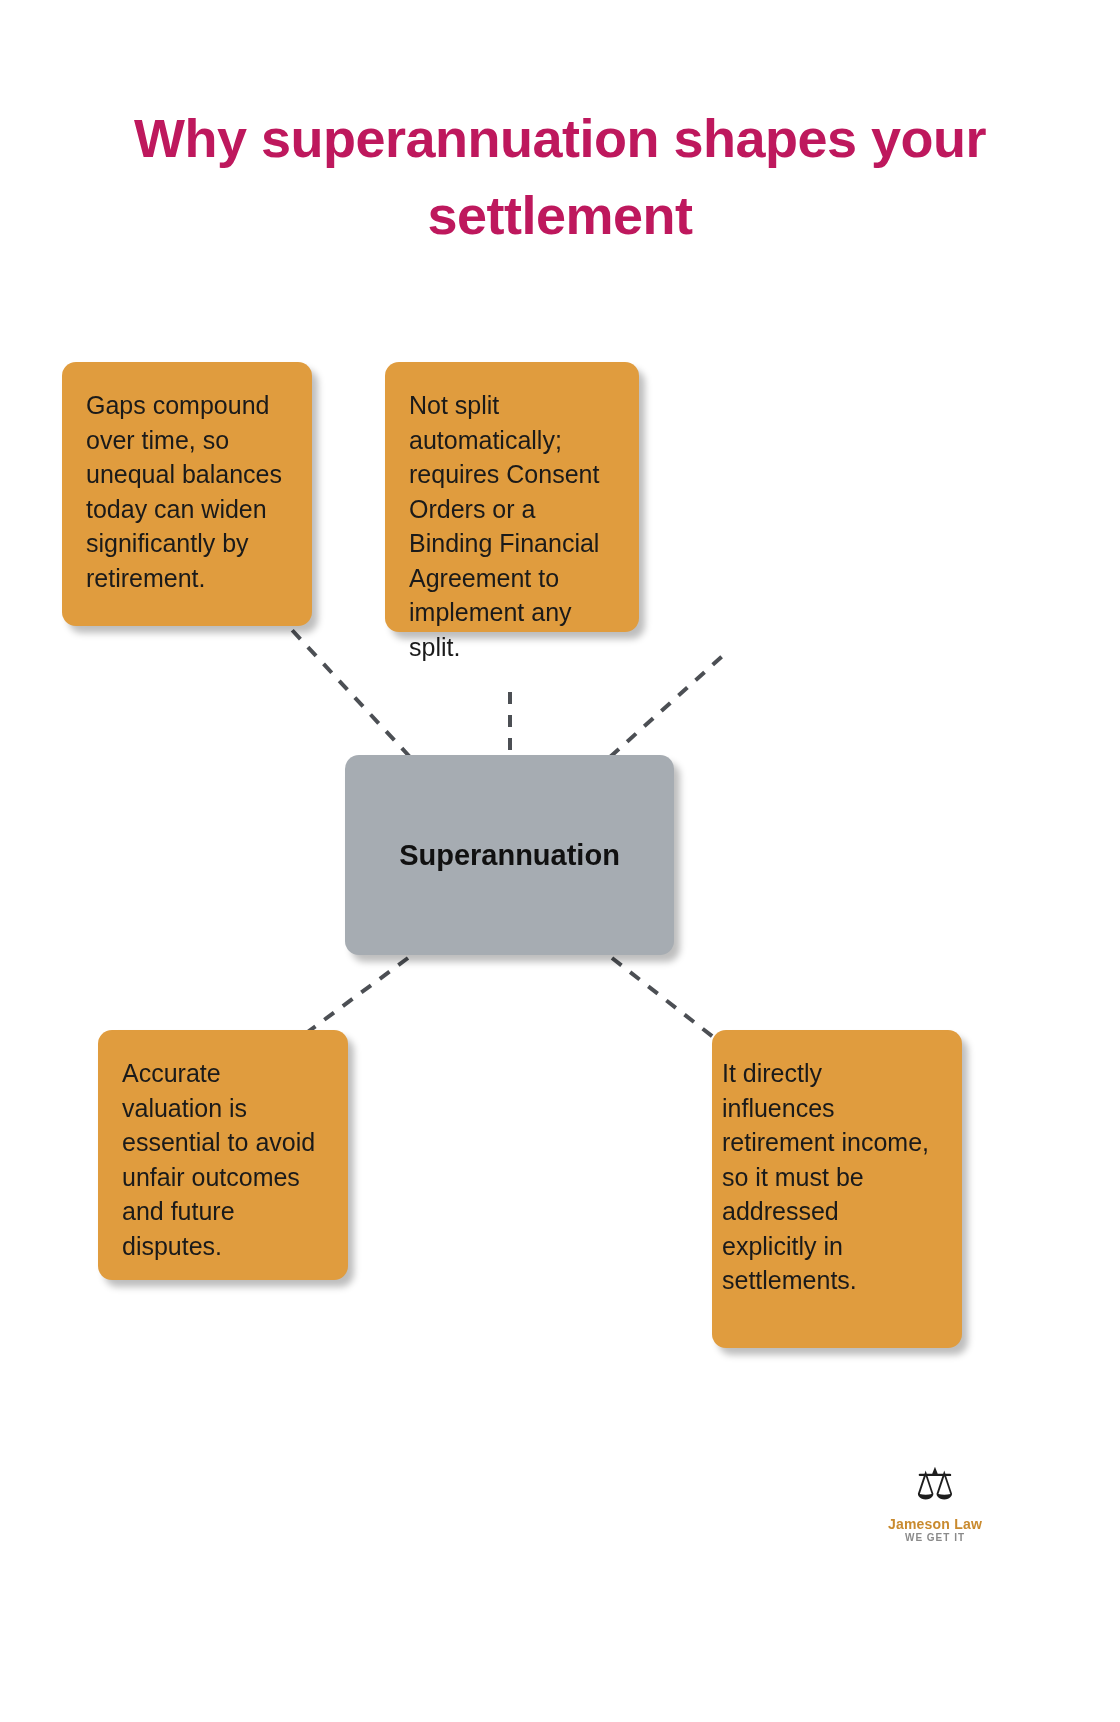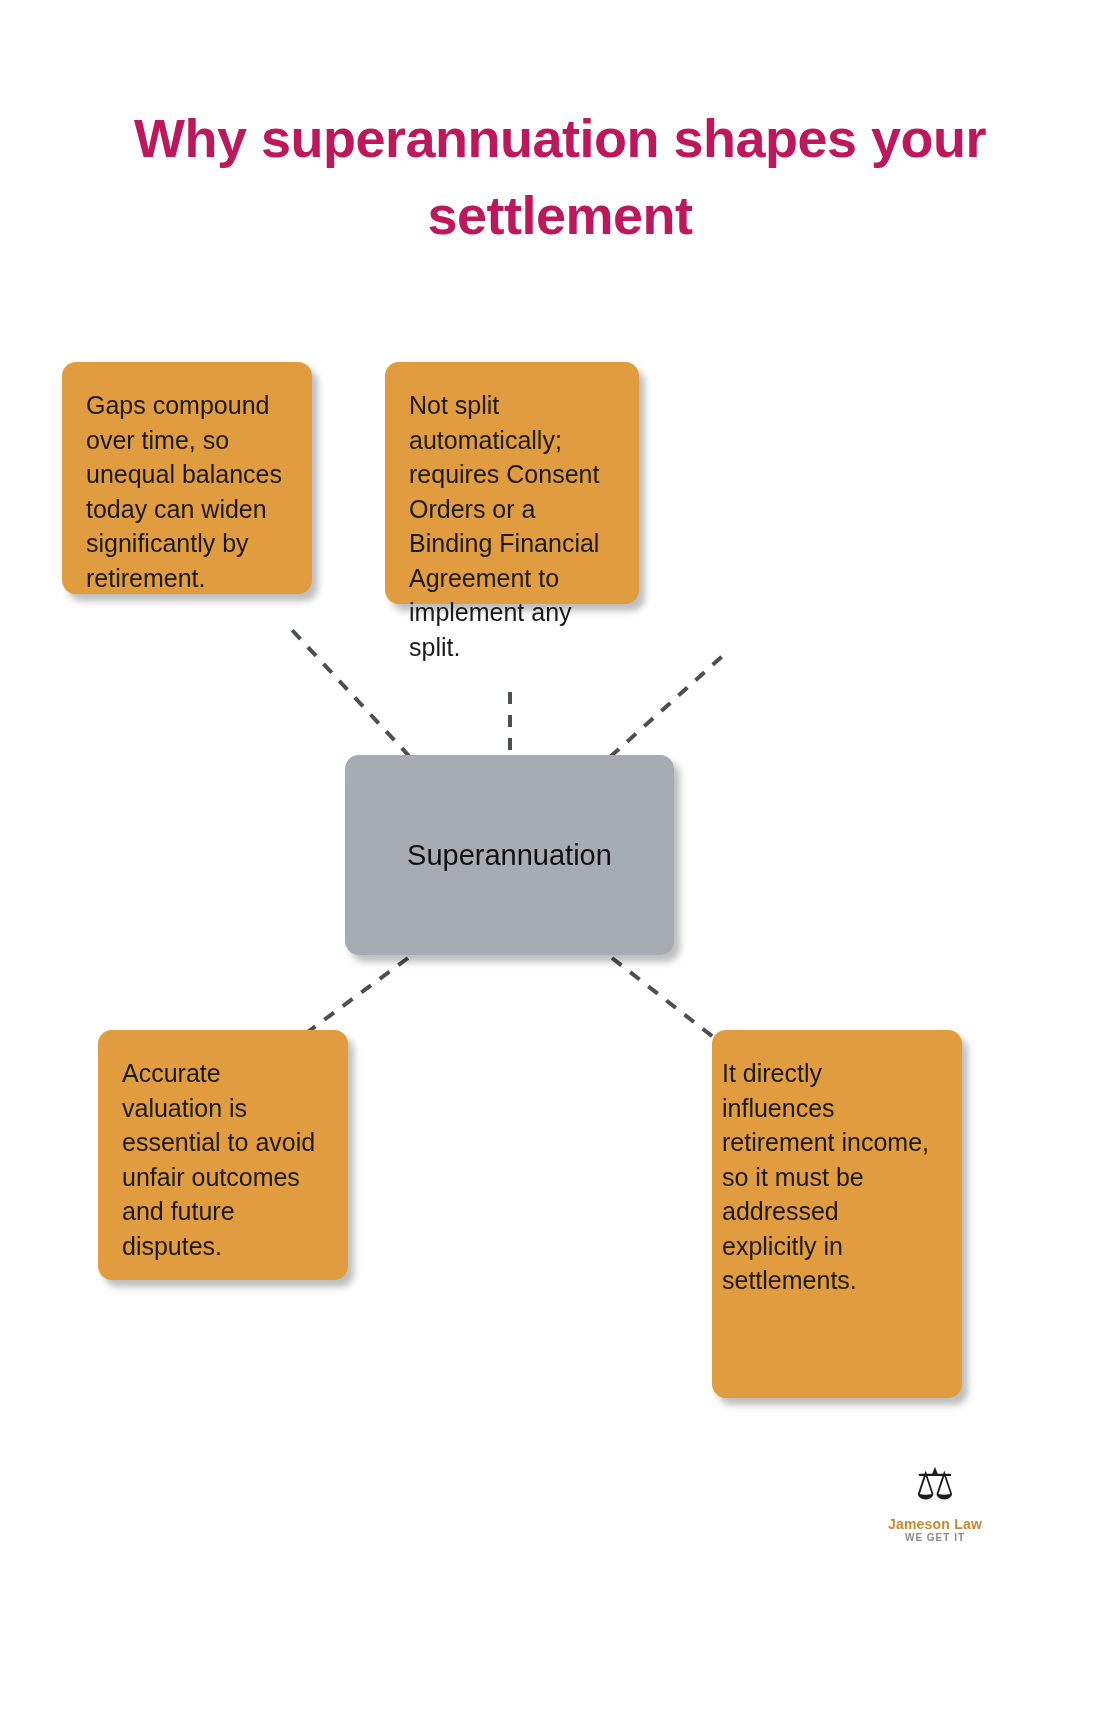--- a/index.html
+++ b/index.html
@@ -52,30 +52,30 @@
     line-height: 1.38;
     padding: 26px 24px 22px 24px;
   }
   .center {
     background: #a6acb2;
     color: #111111;
     display: flex;
     align-items: center;
     justify-content: center;
     font-size: 29px;
-    font-weight: normal;
+    font-weight: bold;
   }
 
   
-  #node-gaps      { left: 62px;  top: 362px;  width: 250px; height: 232px; }
-  #node-notsplit  { left: 385px; top: 362px;  width: 254px; height: 242px; }
+  #node-gaps      { left: 62px;  top: 362px;  width: 250px; height: 264px; }
+  #node-notsplit  { left: 385px; top: 362px;  width: 254px; height: 270px; }
   #node-career    { left: 712px; top: 362px;  width: 250px; height: 280px; }
   #node-center    { left: 345px; top: 755px;  width: 329px; height: 200px; }
   #node-accurate  { left: 62px;  top: 1030px; width: 250px; height: 250px; margin-left: 36px; }
-  #node-itdirectly{ left: 712px; top: 1030px; width: 250px; height: 368px; padding-left: 10px; }
+  #node-itdirectly{ left: 712px; top: 1030px; width: 250px; height: 318px; padding-left: 10px; }
 
   #logo {
     position: absolute;
     left: 885px;
     top: 1462px;
     width: 100px;
     text-align: center;
   }
   #logo .mark {
     font-size: 44px;

